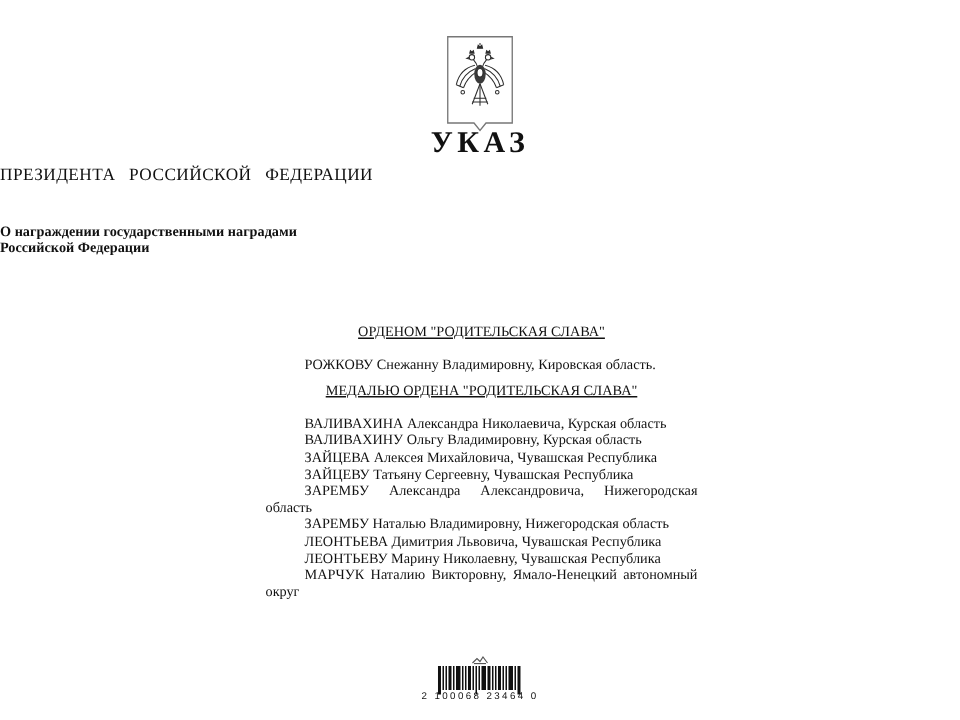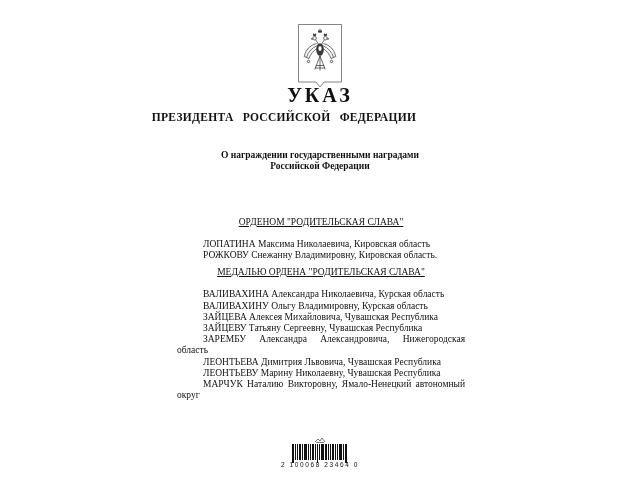--- a/index.html
+++ b/index.html
@@ -25,32 +25,31 @@
     text-align: center;
     font-size: 20px;
     font-weight: bold;
     letter-spacing: 3px;
     color: #111;
   }
 
   .subtitle {
     position: absolute;
     top: 111px; left: 0; width: 568px;
-    text-align: center;
     font-size: 11.5px;
-    font-weight: bold;
+    font-weight: normal;
     word-spacing: 6px;
     letter-spacing: 0.3px;
     color: #111;
   }
 
   .subject {
     position: absolute;
     top: 150px; left: 0; width: 640px;
-    text-align: center;
+    text-align: left;
     font-size: 9.5px;
     font-weight: bold;
     line-height: 11px;
     color: #111;
   }
 
   .preamble {
     position: absolute;
     top: 186px; left: 177px; width: 288px;
     font-size: 9.5px;
@@ -166,32 +165,32 @@
   <div class="subject">
     <div>О награждении государственными наградами</div>
     <div>Российской Федерации</div>
   </div>
 
 
   <div class="sections" id="sections">
       <div class="section">
         <div class="sec-heading"><span>ОРДЕНОМ "РОДИТЕЛЬСКАЯ СЛАВА"</span></div>
         <div>
-          <div class="recipient">ЛОПАТИНА Максима Николаевича, Кировская область</div>
           <div class="recipient">РОЖКОВУ Снежанну Владимировну, Кировская область.</div>
         </div>
       </div>
       <div class="section">
         <div class="sec-heading"><span>МЕДАЛЬЮ ОРДЕНА "РОДИТЕЛЬСКАЯ СЛАВА"</span></div>
         <div>
           <div class="recipient">ВАЛИВАХИНА Александра Николаевича, Курская область</div>
           <div class="recipient">ВАЛИВАХИНУ Ольгу Владимировну, Курская область</div>
           <div class="recipient">ЗАЙЦЕВА Алексея Михайловича, Чувашская Республика</div>
           <div class="recipient">ЗАЙЦЕВУ Татьяну Сергеевну, Чувашская Республика</div>
           <div class="recipient">ЗАРЕМБУ Александра Александровича, Нижегородская область</div>
+          <div class="recipient">ЗАРЕМБУ Наталью Владимировну, Нижегородская область</div>
           <div class="recipient">ЛЕОНТЬЕВА Димитрия Львовича, Чувашская Республика</div>
           <div class="recipient">ЛЕОНТЬЕВУ Марину Николаевну, Чувашская Республика</div>
           <div class="recipient">МАРЧУК Наталию Викторовну, Ямало-Ненецкий автономный округ</div>
         </div>
       </div>
     </div>
 
   <div class="barcode">
     <svg class="bc-mark" width="12" height="6" viewBox="0 0 12 6">
       <path d="M1,5 L4,2 L6,4 L8,1 L11,5" fill="none" stroke="#555" stroke-width="0.8"></path>

